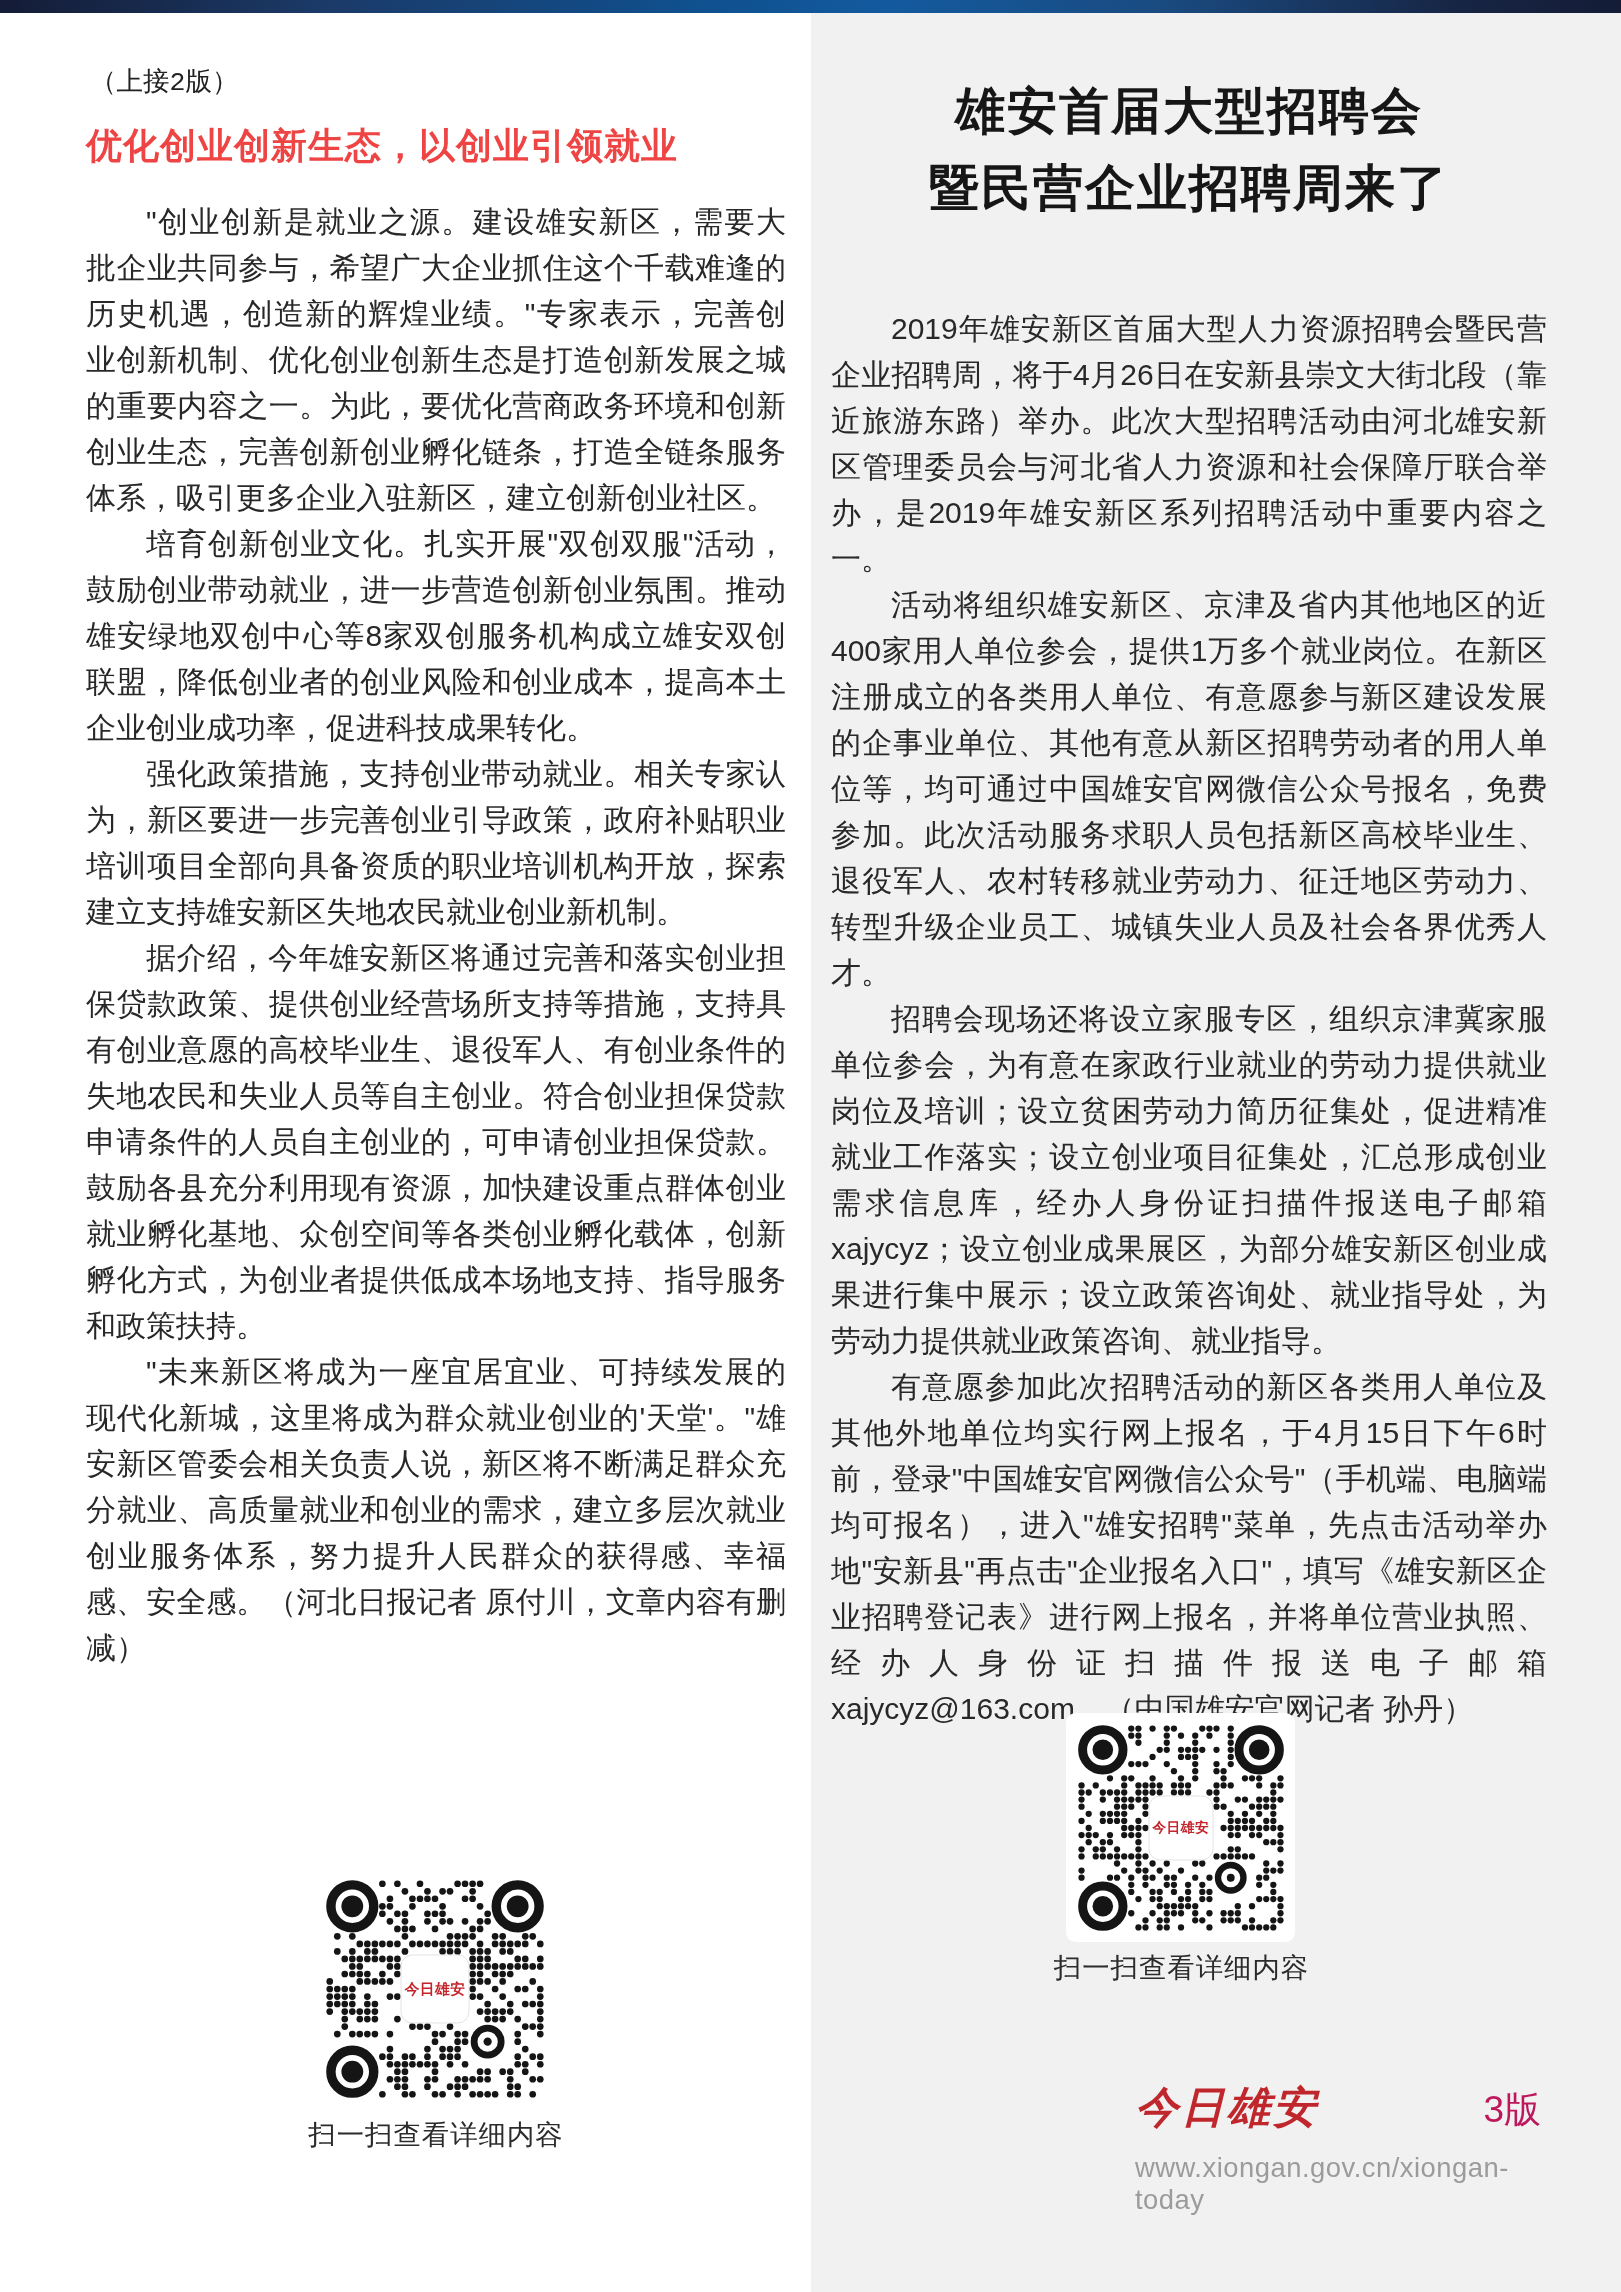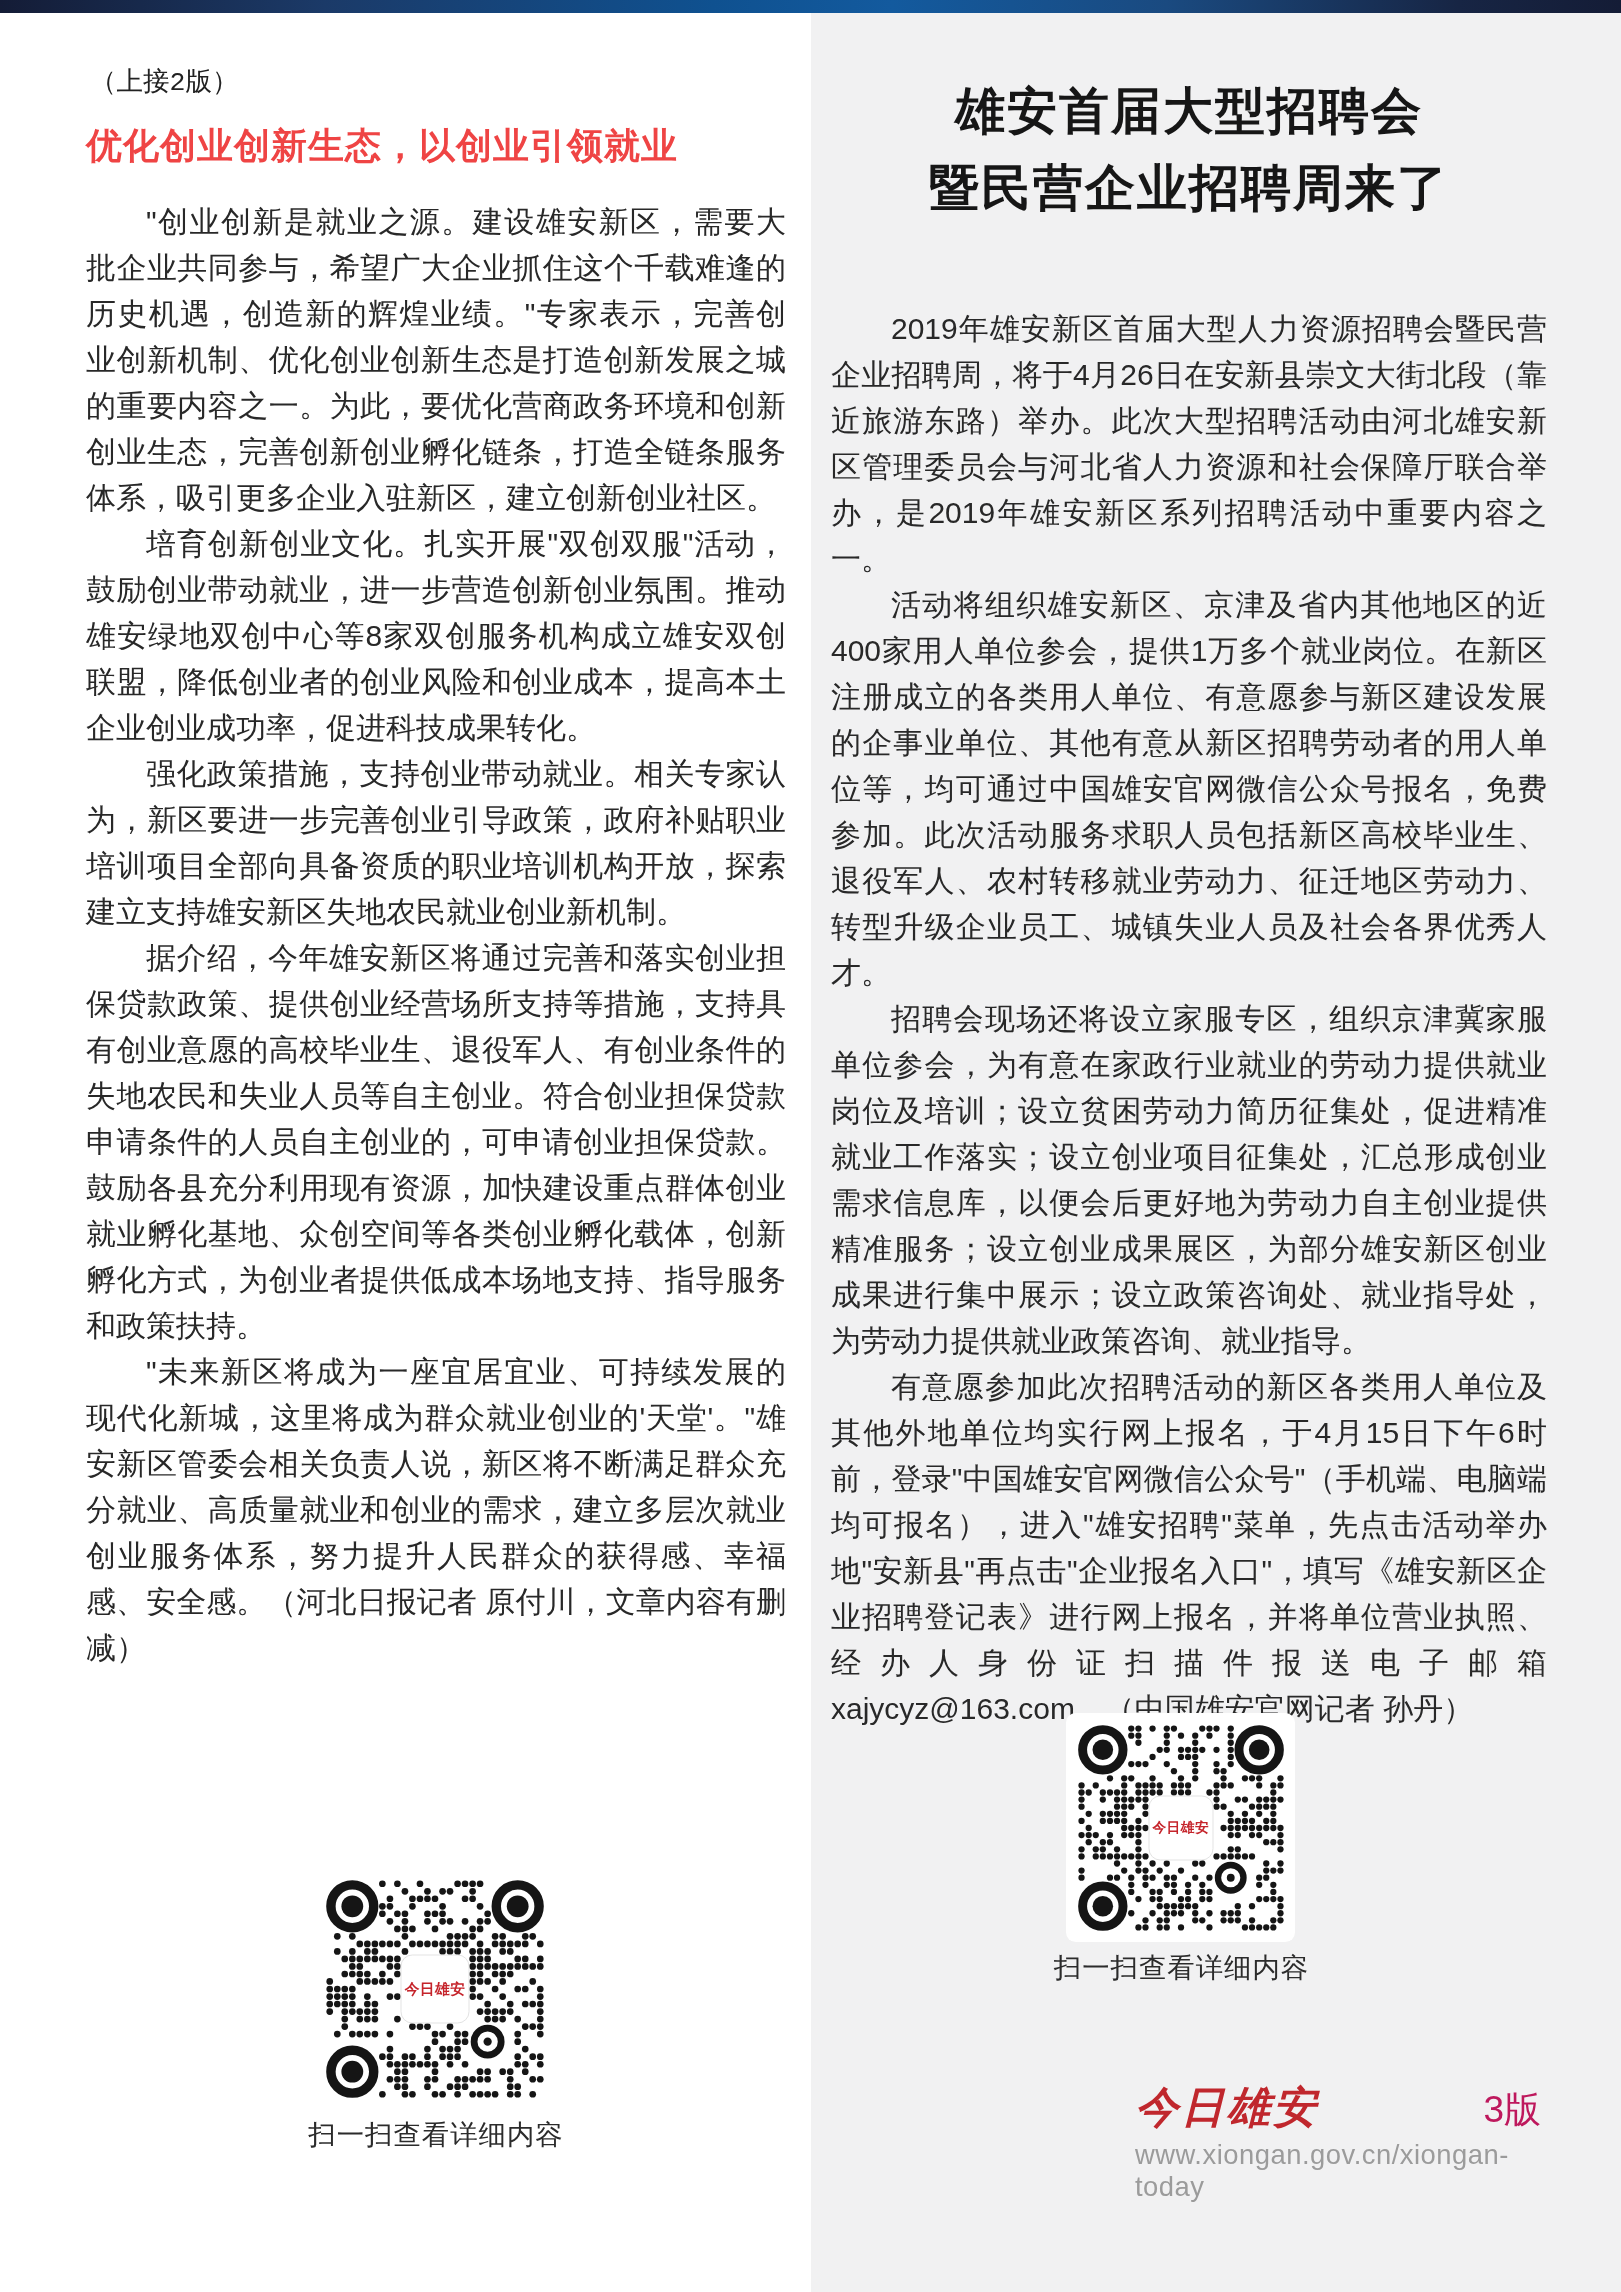--- a/index.html
+++ b/index.html
@@ -57,21 +57,21 @@
     position:absolute;left:1008px;top:1950px;width:347px;text-align:center;
     font-size:27.4px;color:#2b2b2b;letter-spacing:1px;
   }
   .footer{position:absolute;left:1135px;top:2082px;width:406px}
   .footer-row{display:flex;justify-content:space-between;align-items:flex-end}
   .footer-logo{
     font-family:"DejaVu Serif",serif;font-style:italic;font-weight:700;
     font-size:43px;color:#c0272d;letter-spacing:2.9px;line-height:1.2;
   }
   .page-num{font-size:37px;color:#be185d;line-height:1.3}
-  .site-url{margin-top:5px;font-size:27.4px;color:#9b9b9b;letter-spacing:0.5px}
+  .site-url{margin-top:18px;font-size:27.4px;color:#9b9b9b;letter-spacing:0.5px}
 </style>
 </head>
 <body>
 
 <div class="topbar"></div>
 <div class="right-panel"></div>
 
 <div class="cont-note">（上接2版）</div>
 <div class="left-title">优化创业创新生态，以创业引领就业</div>
 
@@ -389,21 +389,21 @@
 <div class="left-qr-caption">扫一扫查看详细内容</div>
 
 <div class="right-title">
   <div>雄安首届大型招聘会</div>
   <div>暨民营企业招聘周来了</div>
 </div>
 
 <div class="right-body body-text">
   <p class="para">2019年雄安新区首届大型人力资源招聘会暨民营企业招聘周，将于4月26日在安新县崇文大街北段（靠近旅游东路）举办。此次大型招聘活动由河北雄安新区管理委员会与河北省人力资源和社会保障厅联合举办，是2019年雄安新区系列招聘活动中重要内容之一。</p>
   <p class="para">活动将组织雄安新区、京津及省内其他地区的近400家用人单位参会，提供1万多个就业岗位。在新区注册成立的各类用人单位、有意愿参与新区建设发展的企事业单位、其他有意从新区招聘劳动者的用人单位等，均可通过中国雄安官网微信公众号报名，免费参加。此次活动服务求职人员包括新区高校毕业生、退役军人、农村转移就业劳动力、征迁地区劳动力、转型升级企业员工、城镇失业人员及社会各界优秀人才。</p>
-  <p class="para">招聘会现场还将设立家服专区，组织京津冀家服单位参会，为有意在家政行业就业的劳动力提供就业岗位及培训；设立贫困劳动力简历征集处，促进精准就业工作落实；设立创业项目征集处，汇总形成创业需求信息库，以便会后更好地为劳动力自主创业提供精准服务；设立创业成果展区，为部分雄安新区创业成果进行集中展示；设立政策咨询处、就业指导处，为劳动力提供就业政策咨询、就业指导。</p>
+  <p class="para">招聘会现场还将设立家服专区，组织京津冀家服单位参会，为有意在家政行业就业的劳动力提供就业岗位及培训；设立贫困劳动力简历征集处，促进精准就业工作落实；设立创业项目征集处，汇总形成创业需求信息库，经办人身份证扫描件报送电子邮箱xajycyz；设立创业成果展区，为部分雄安新区创业成果进行集中展示；设立政策咨询处、就业指导处，为劳动力提供就业政策咨询、就业指导。</p>
   <p class="para">有意愿参加此次招聘活动的新区各类用人单位及其他外地单位均实行网上报名，于4月15日下午6时前，登录"中国雄安官网微信公众号"（手机端、电脑端均可报名），进入"雄安招聘"菜单，先点击活动举办地"安新县"再点击"企业报名入口"，填写《雄安新区企业招聘登记表》进行网上报名，并将单位营业执照、经办人身份证扫描件报送电子邮箱xajycyz@163.com。（中国雄安官网记者 孙丹）</p>
 </div>
 
 <div class="right-qr-card">
   <div class="right-qr">
     <div class="qr-box"><svg xmlns="http://www.w3.org/2000/svg" width="206" height="206" viewBox="0 0 210 210">
           <circle cx="54.3" cy="3.6" r="3.2" fill="#151515"></circle>
           <circle cx="61.6" cy="3.6" r="3.2" fill="#151515"></circle>
           <circle cx="76.0" cy="3.6" r="3.2" fill="#151515"></circle>
           <circle cx="90.5" cy="3.6" r="3.2" fill="#151515"></circle>

